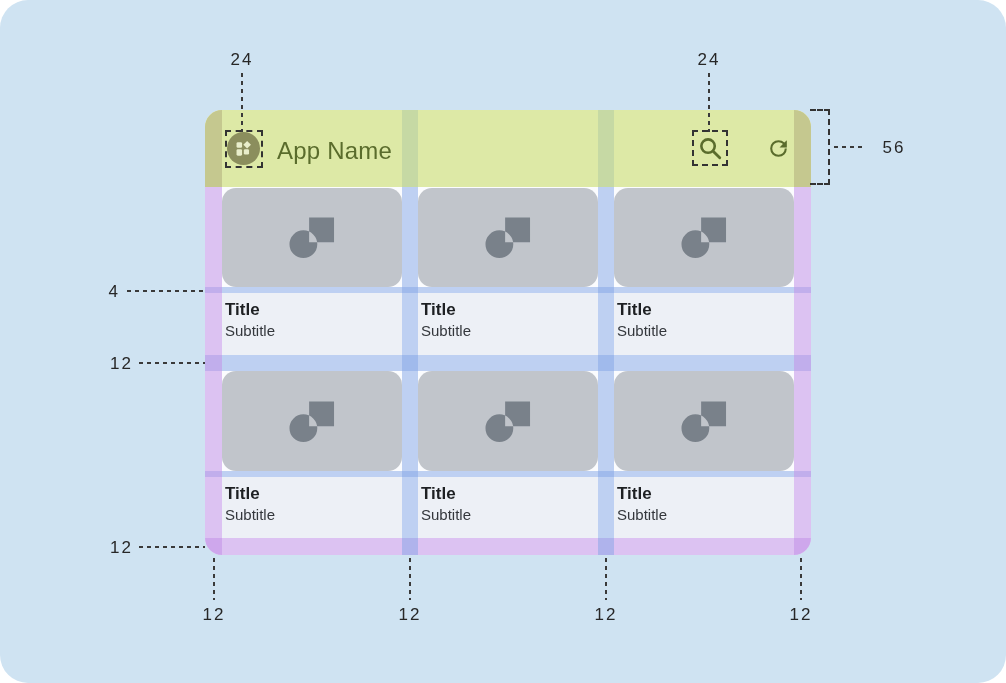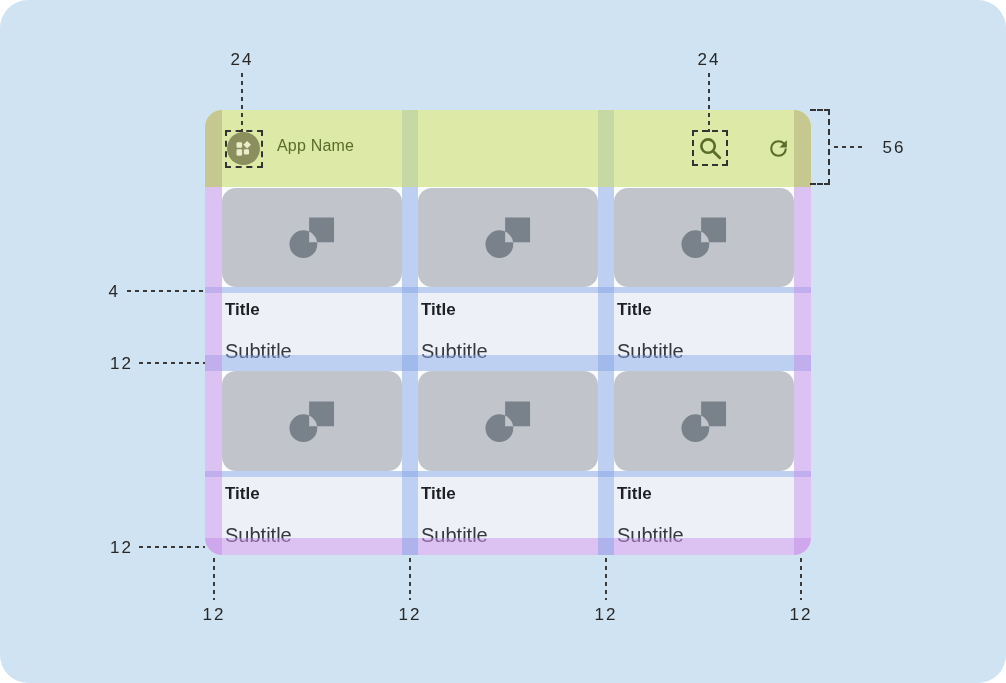--- a/index.html
+++ b/index.html
@@ -10,36 +10,36 @@
   .mockup{position:absolute;left:205px;top:110px;width:606px;height:445px;border-radius:17px;
           background:var(--mockup_bg,#fbfcfe);overflow:hidden;}
   .appbar{position:absolute;left:0;top:0;width:606px;height:77px;background:var(--appbar_green,#dde9a6);}
   .appbar-margin{position:absolute;top:0;width:17px;height:77px;background:var(--appbar_olive,#c5c88f);z-index:3;}
   .appbar-margin.l{left:0}.appbar-margin.r{left:589px}
   .appbar-gutter{position:absolute;top:0;width:16px;height:77px;background:var(--appbar_gutter,#c6d9a4);z-index:3;}
   .g1{left:197px}.g2{left:393px}
 
   .logo-circle{position:absolute;left:22px;top:22px;width:33px;height:33px;border-radius:50%;
                background:var(--logo_circle,#8b8e5d);display:flex;align-items:center;justify-content:center;z-index:4;}
-  .appbar-title{position:absolute;left:72px;top:27px;font-size:16px;font-weight:500;
+  .appbar-title{position:absolute;left:72px;top:27px;font-size:24px;font-weight:500;
                 color:var(--olive_ink,#5a6c2c);letter-spacing:.2px;z-index:4;}
   .icon-btn{position:absolute;display:flex;align-items:center;justify-content:center;z-index:4;}
   .search-btn{left:492px;top:25px;width:26px;height:26px;}
   .refresh-btn{left:560px;top:25px;width:26px;height:26px;}
 
   
   .card-img{position:absolute;width:180px;height:99px;border-radius:14px;background:var(--card_image,#c1c5cb);
             display:flex;align-items:center;justify-content:center;}
   .card-txt{position:absolute;width:180px;background:var(--card_text_bg,#edf0f6);box-sizing:border-box;
             padding:6px 0 16px 3px;}
   .col1{left:17px}.col2{left:213px}.col3{left:409px}
   .imgr1{top:78px}.imgr2{top:261px;height:100px}
   .txtr1{top:183px;height:62px}.txtr2{top:367px;height:61px}
   .card-title{font-size:17px;font-weight:700;color:var(--title_ink,#1e2023);line-height:22px;}
-  .card-sub{font-size:20px;font-weight:400;color:var(--subtitle_ink,#34373c);line-height:20px;margin-top:20px;}
+  .card-sub{font-size:15px;font-weight:400;color:var(--subtitle_ink,#34373c);line-height:20px;margin-top:0;}
 
   
   .hstrip{position:absolute;left:0;width:606px;background:var(--gutter_overlay,rgba(129,164,230,0.5));z-index:1;}
   .hs4a{top:177px;height:6px}.hs12{top:245px;height:16px}.hs4b{top:361px;height:6px}
   .vmargin{position:absolute;top:77px;width:17px;height:368px;background:var(--margin_overlay,rgba(195,145,232,0.55));z-index:2;}
   .vmargin.l{left:0}.vmargin.r{left:589px}
   .bmargin{position:absolute;left:0;top:428px;width:606px;height:17px;background:var(--margin_overlay,rgba(195,145,232,0.55));z-index:2;}
   .vgutter{position:absolute;top:77px;width:16px;height:368px;background:var(--gutter_overlay,rgba(129,164,230,0.5));z-index:3;}
 
   

